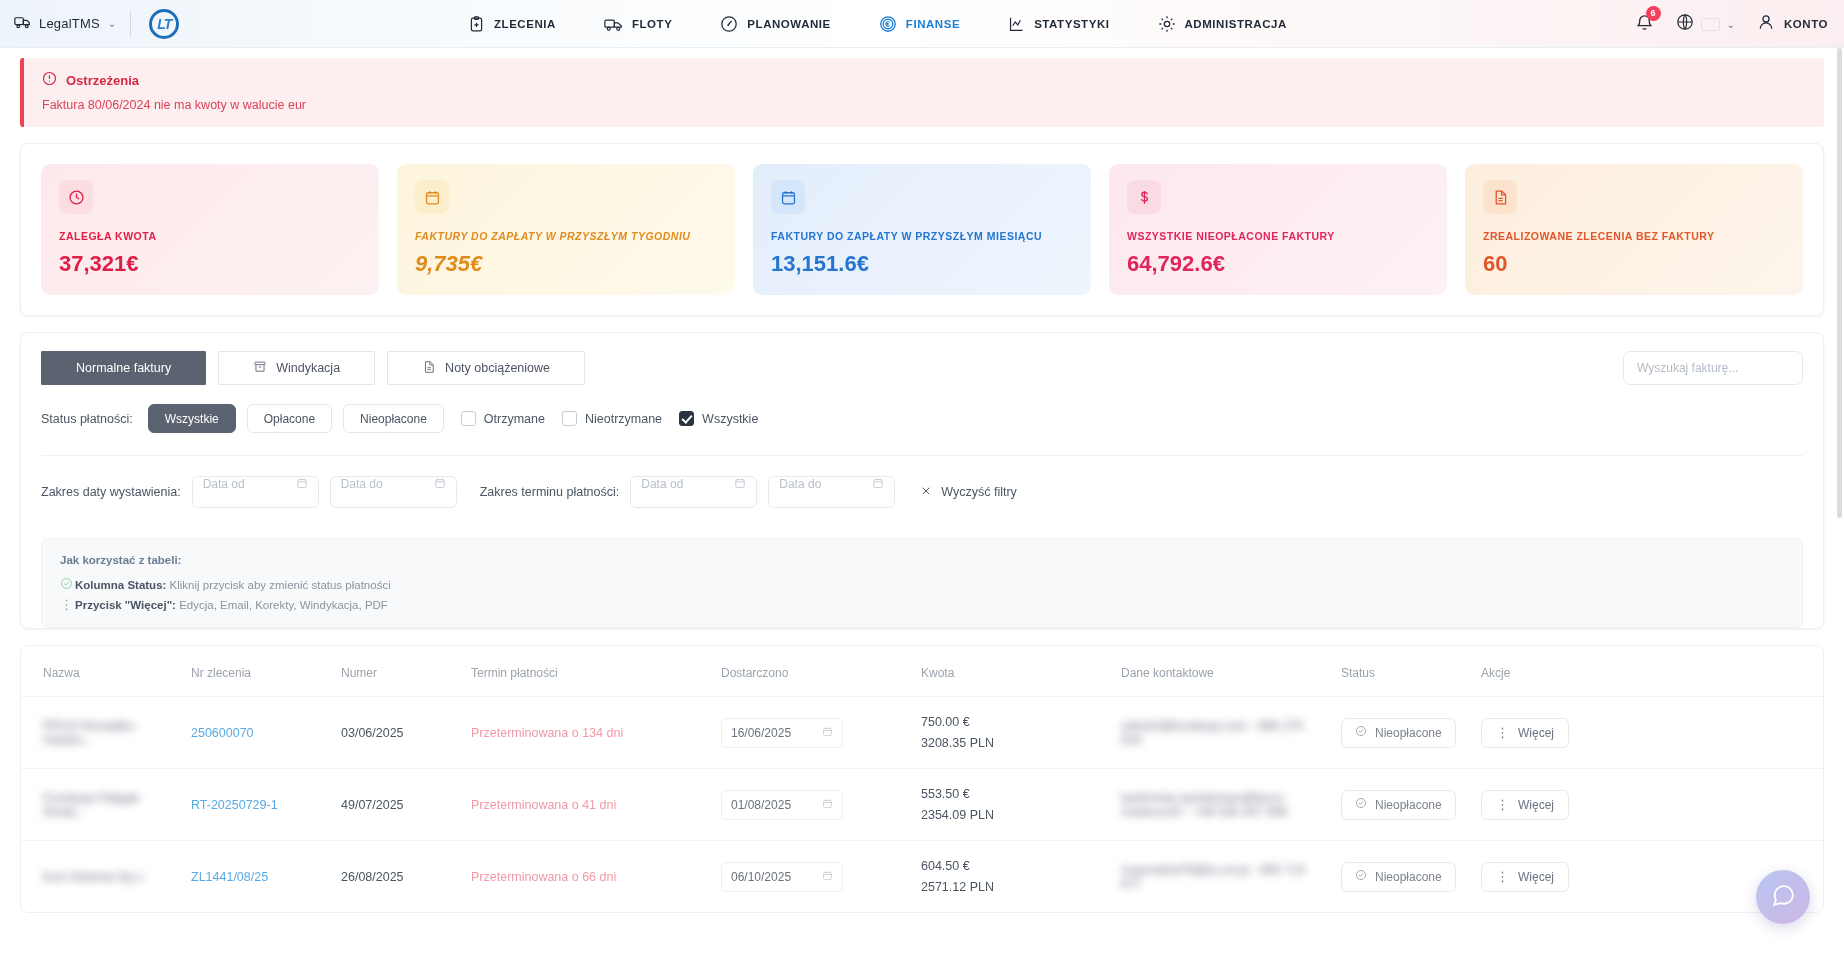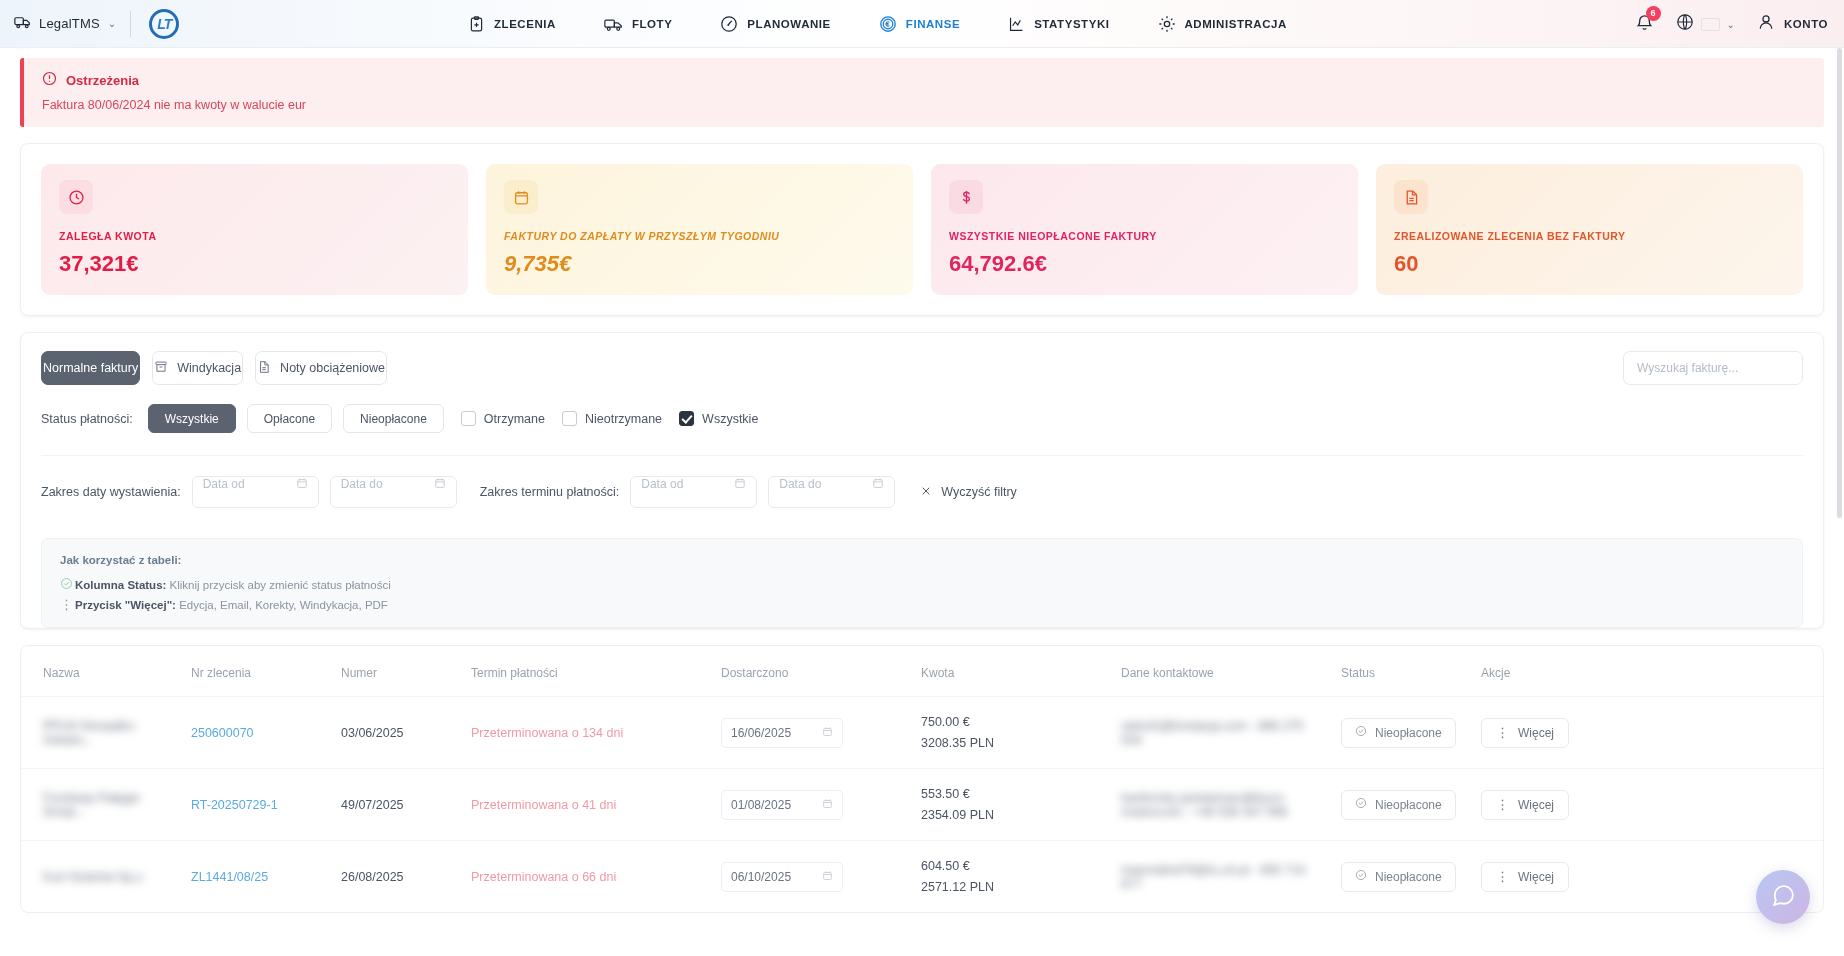--- a/index.html
+++ b/index.html
@@ -93,21 +93,21 @@
   .kpi.k-pink  { background:linear-gradient(135deg,#fce8ed 0%,#fdf1f3 100%); }
   .kpi.k-pink  .ico { background:#fbdbe3; } .kpi.k-pink .cap,.kpi.k-pink .val { color:#e0245e; }
   .kpi.k-orange{ background:linear-gradient(135deg,#fdeedd 0%,#fdf5ec 100%); }
   .kpi.k-orange .ico { background:#fbe3cd; } .kpi.k-orange .cap,.kpi.k-orange .val { color:#e1562a; }
 
   
   .filters { padding:18px 20px 8px 20px; }
   .tabrow { display:flex; align-items:center; gap:12px; position:relative; }
   .tab {
     display:flex; align-items:center; gap:9px;
-    height:34px; padding:0 1px; border-radius:7px;
+    height:34px; padding:0 34px; border-radius:1px;
     font-size:12.5px; color:#4b5563; cursor:pointer;
     border:1px solid #e3e7ec; background:#fff;
   }
   .tab.active { background:#5b6270; color:#fff; border-color:#5b6270; }
   .search {
     position:absolute; right:0; top:0;
     width:180px; height:34px; border:1px solid #e6eaee; border-radius:7px;
     padding:0 13px; font-size:12px; color:#9aa3ae; background:#fff;
     font-family:"Liberation Sans", sans-serif;
   }
@@ -339,20 +339,30 @@
       <div class="ico">
         <svg width="17" height="17" viewBox="0 0 20 20" fill="none" stroke="#e08c1d" stroke-width="1.5">
           <rect x="3" y="4.4" width="14" height="13" rx="2"></rect>
             <path d="M3 8.2h14M6.6 2.6v3M13.4 2.6v3"></path>
         </svg>
       </div>
       <div class="cap">FAKTURY DO ZAPŁATY W PRZYSZŁYM TYGODNIU</div>
       <div class="val">9,735€</div>
     </div>
 
+    <div class="kpi k-blue">
+      <div class="ico">
+        <svg width="17" height="17" viewBox="0 0 20 20" fill="none" stroke="#2575d0" stroke-width="1.5">
+          <rect x="3" y="4.4" width="14" height="13" rx="2"></rect>
+            <path d="M3 8.2h14M6.6 2.6v3M13.4 2.6v3"></path>
+        </svg>
+      </div>
+      <div class="cap">FAKTURY DO ZAPŁATY W PRZYSZŁYM MIESIĄCU</div>
+      <div class="val">13,151.6€</div>
+    </div>
 
     <div class="kpi k-pink">
       <div class="ico">
         <svg width="17" height="17" viewBox="0 0 20 20" fill="none" stroke="#e0245e" stroke-width="1.6">
           <path d="M10 2.6v14.8"></path>
             <path d="M13.2 6.1c0-1.5-1.4-2.3-3.2-2.3s-3.2.9-3.2 2.4S8 8.6 10 9s3.4.9 3.4 2.6-1.6 2.6-3.4 2.6-3.4-.9-3.4-2.4"></path>
         </svg>
       </div>
       <div class="cap">WSZYSTKIE NIEOPŁACONE FAKTURY</div>
       <div class="val">64,792.6€</div>

